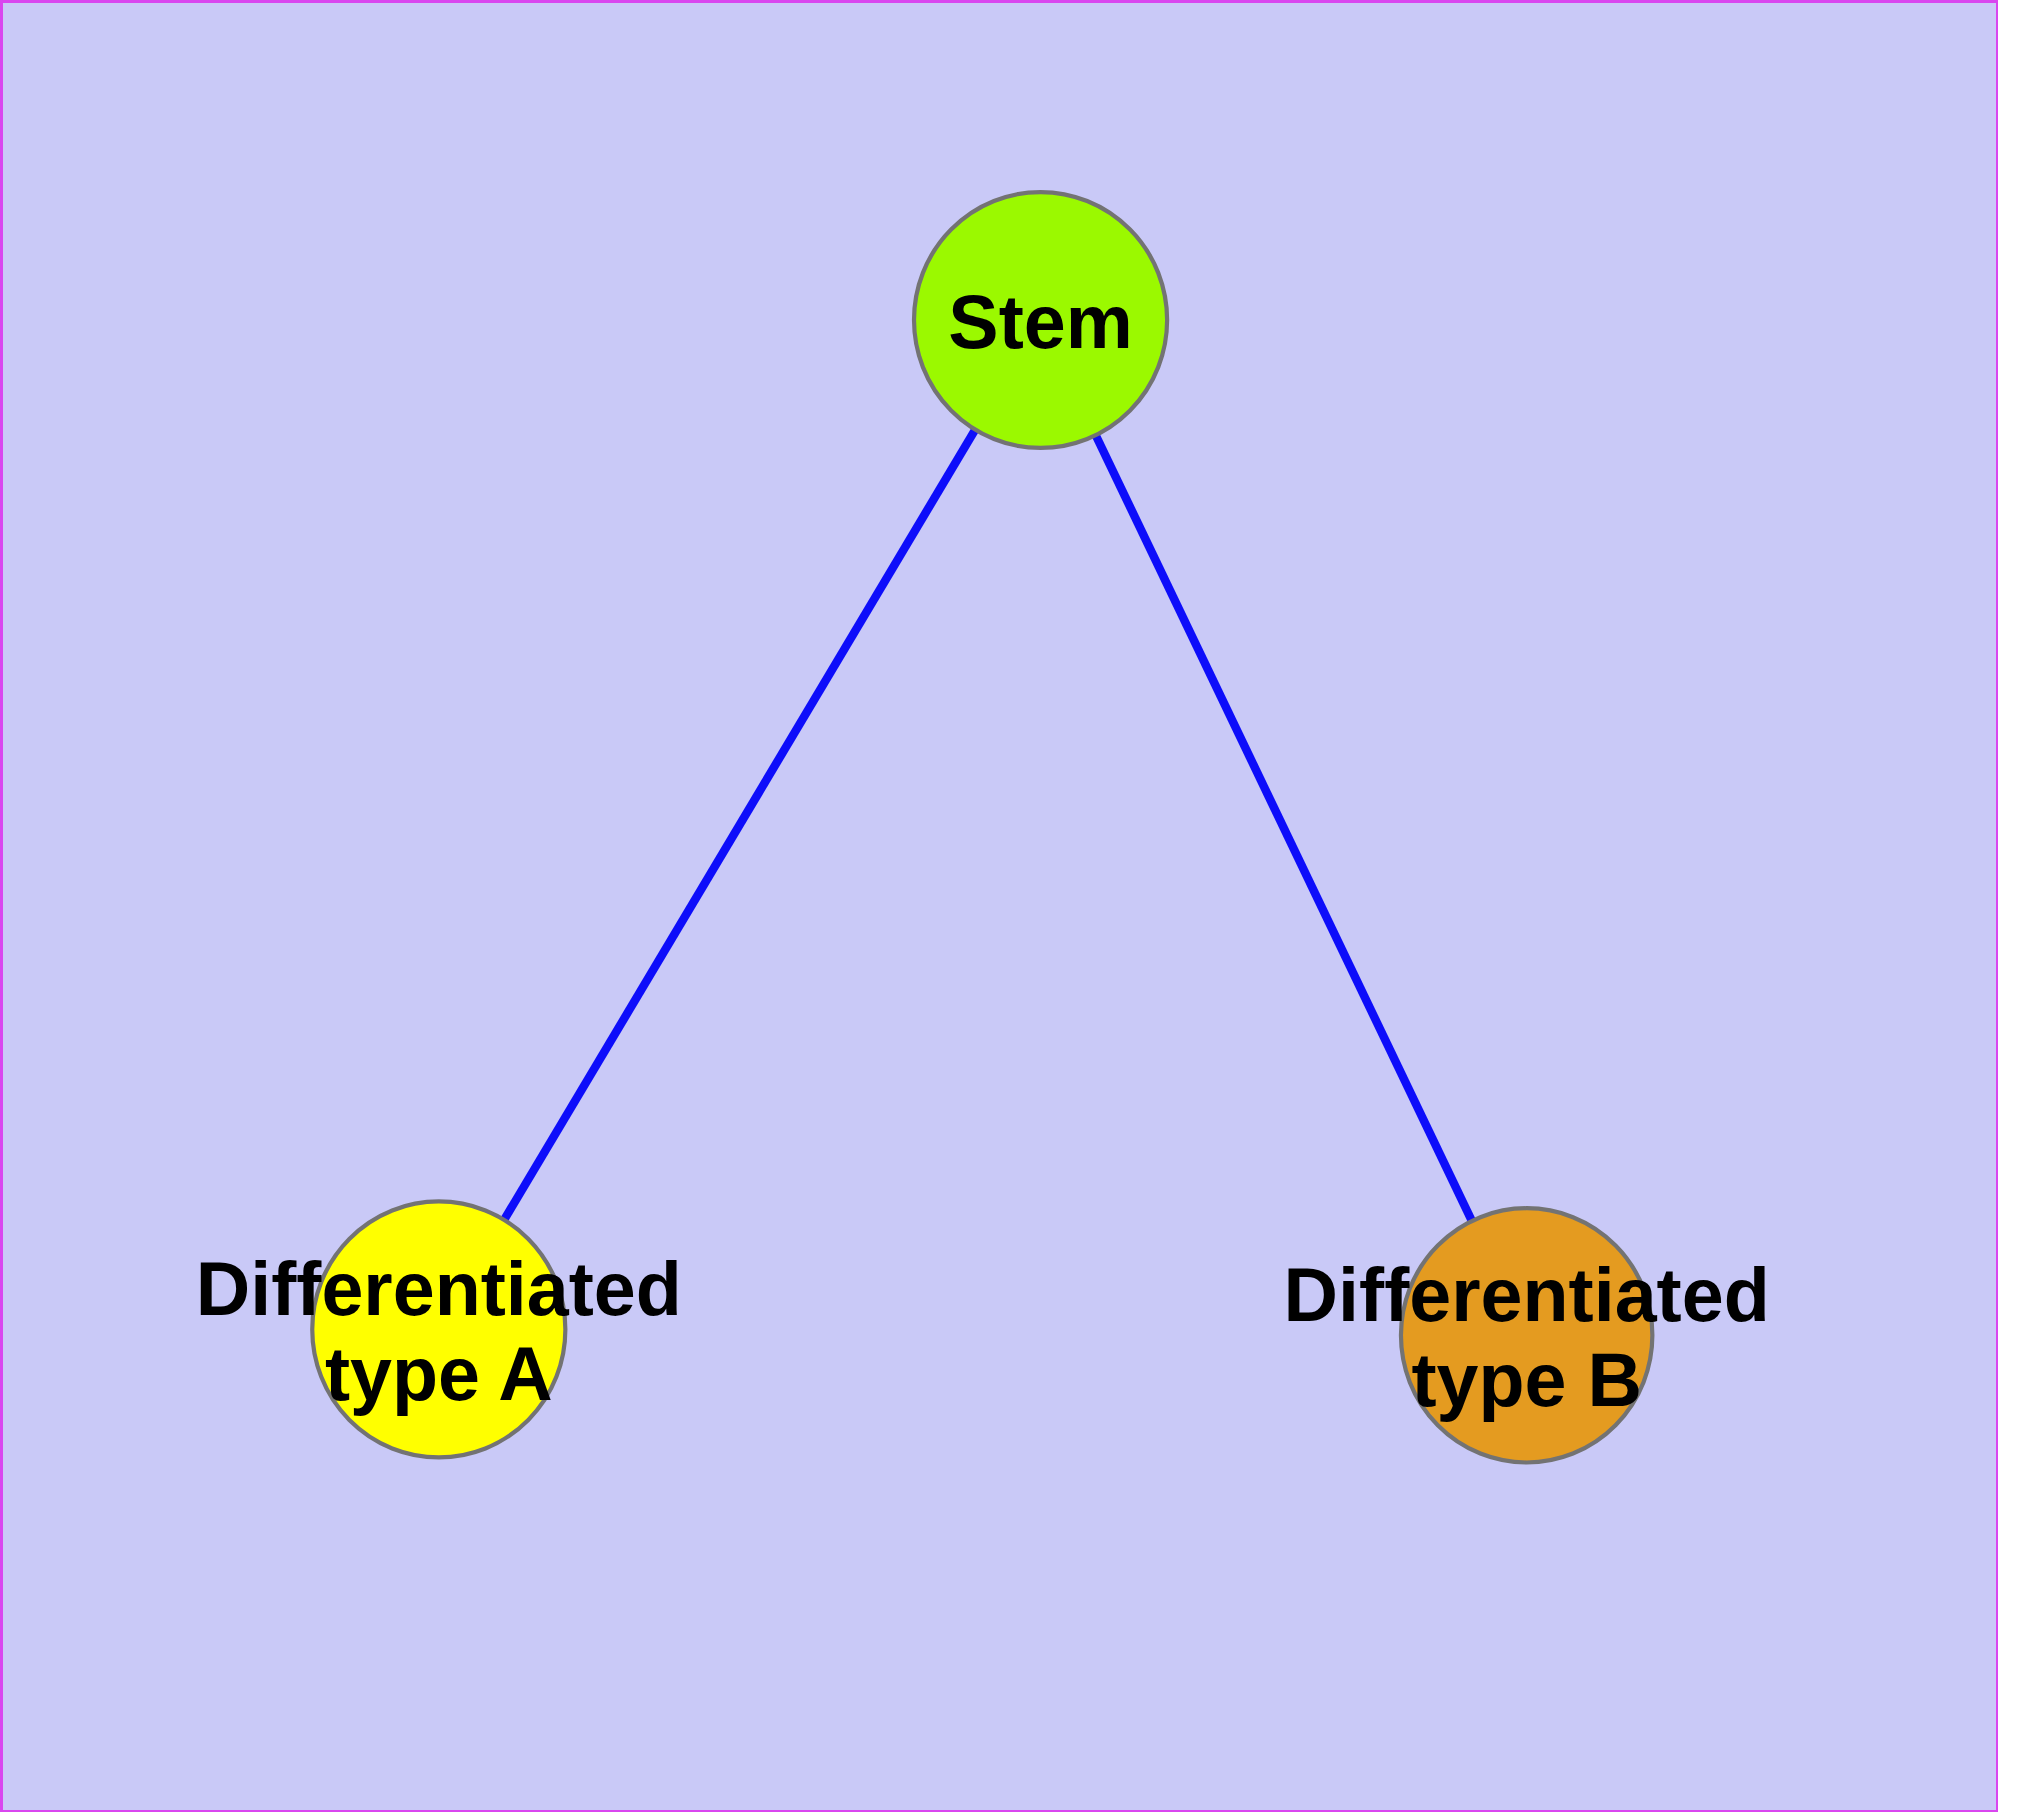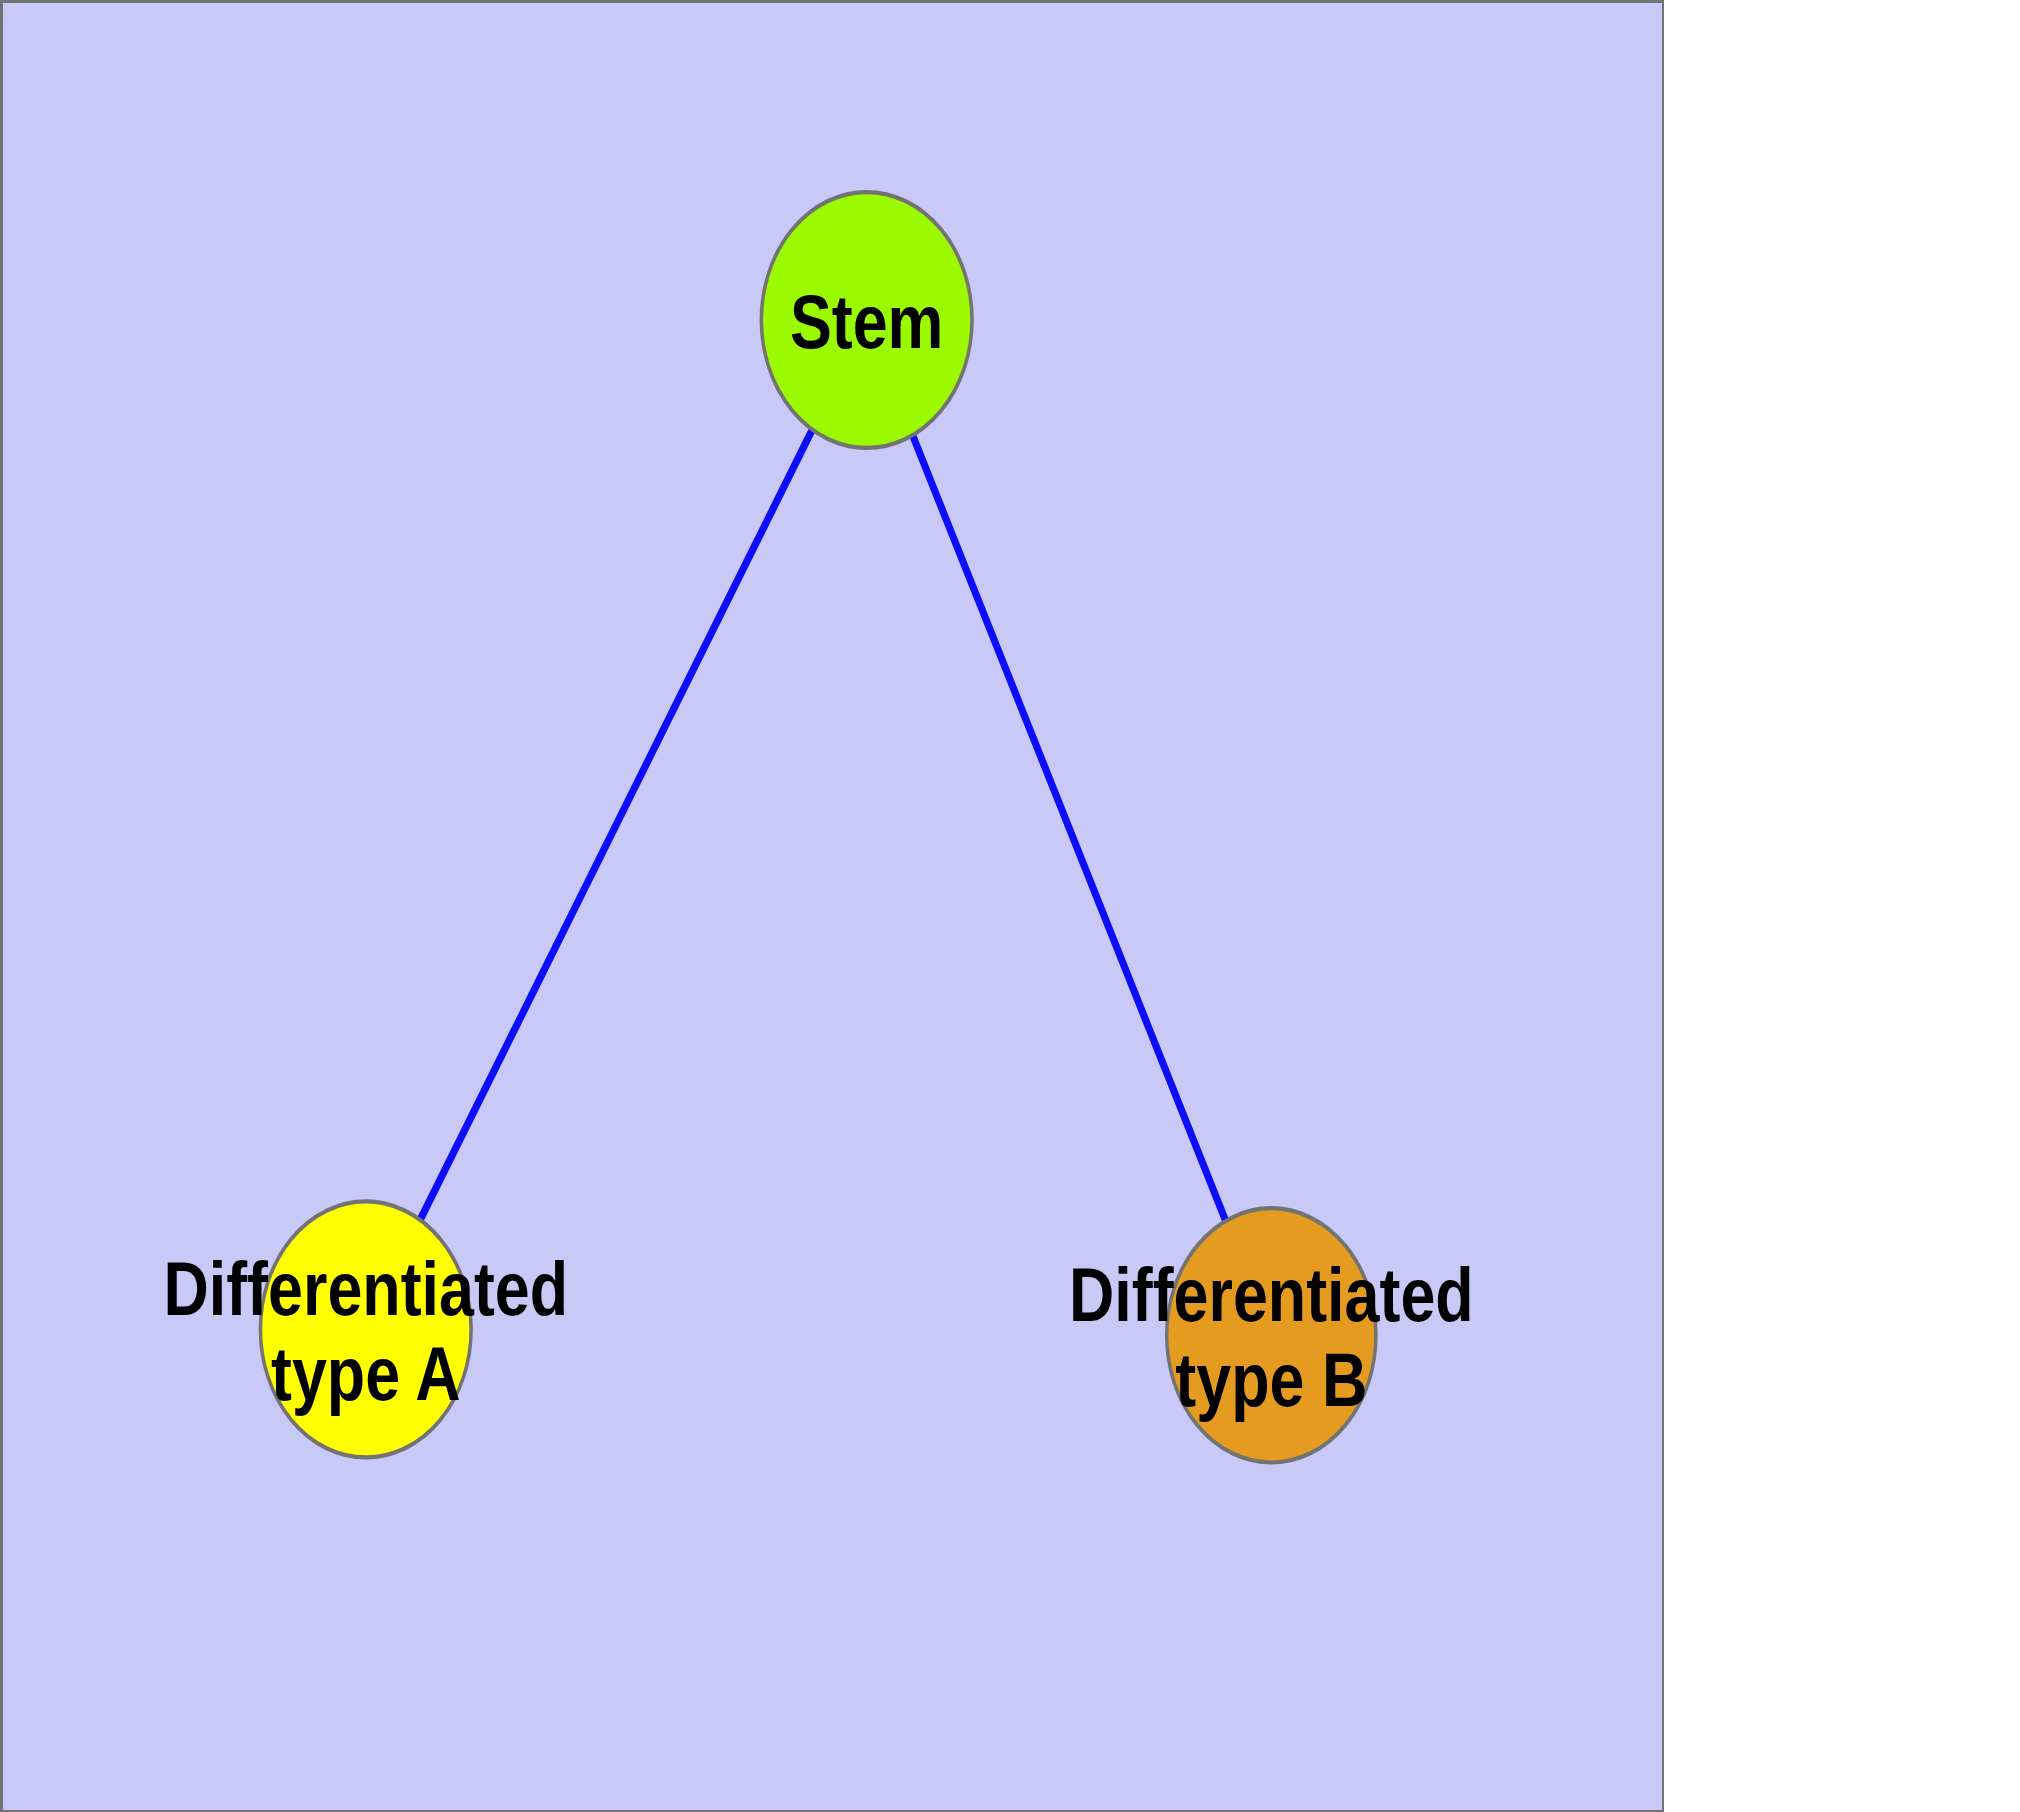--- a/index.html
+++ b/index.html
@@ -5,23 +5,23 @@
   html, body {
     margin: 0;
     padding: 0;
     background: #ffffff;
     width: 2021px;
     height: 1812px;
     overflow: hidden;
   }
   .frame {
     position: relative;
-    width: 1664px;
+    width: 1998px;
     height: 1812px;
-    background: #737373;
+    background: #d946ef;
     box-sizing: border-box;
   }
   .canvas {
     position: absolute;
     left: 2.5px;
     top: 2.5px;
     right: 2.5px;
     bottom: 2.5px;
   }
   svg { display: block; width: 100%; height: 100%; }

